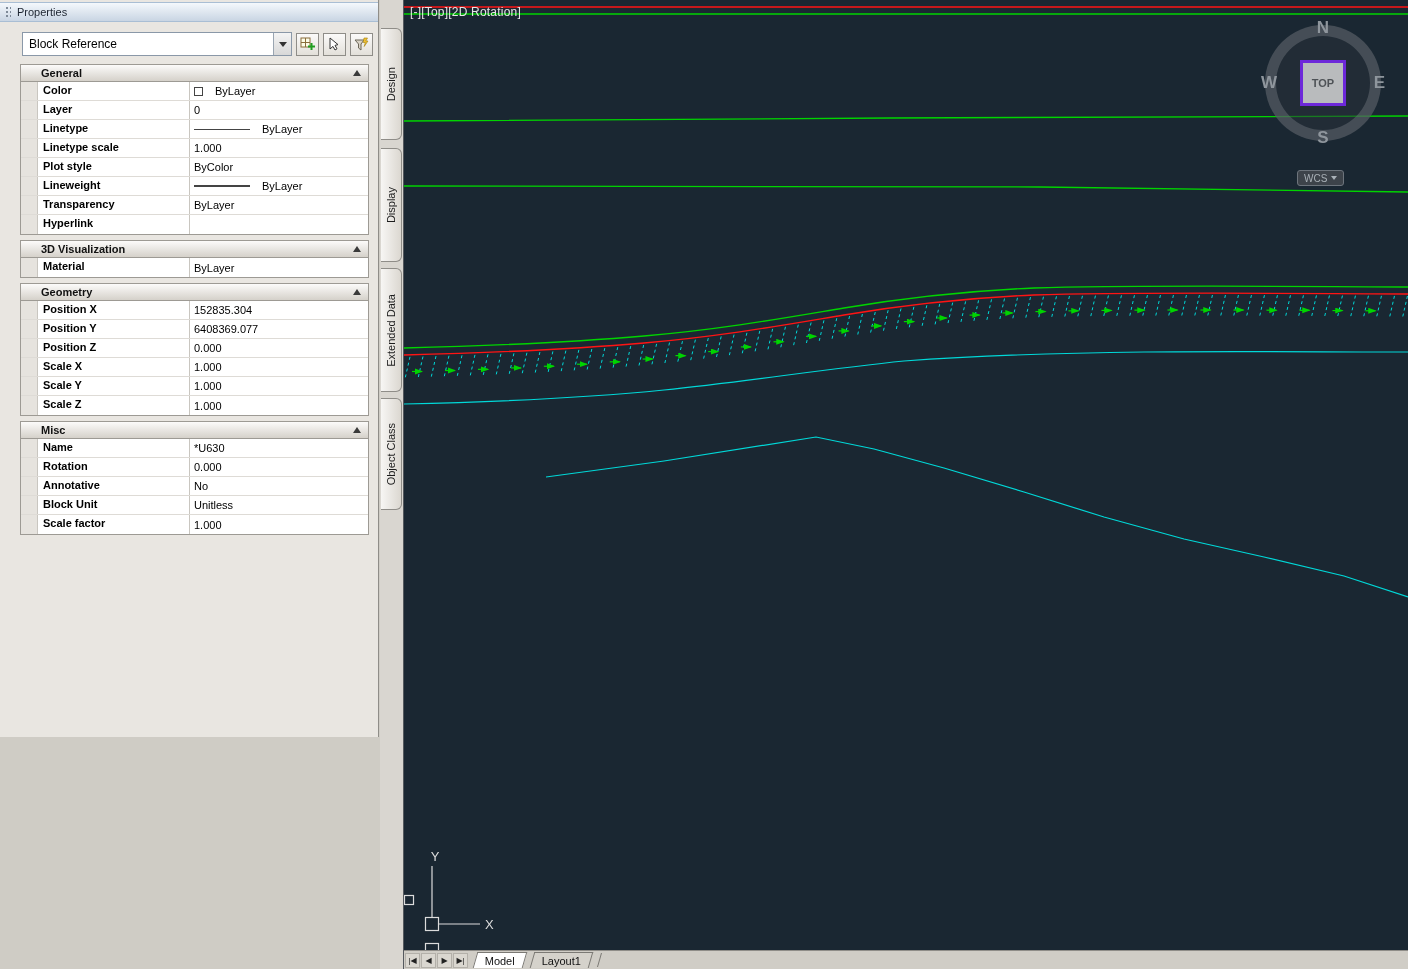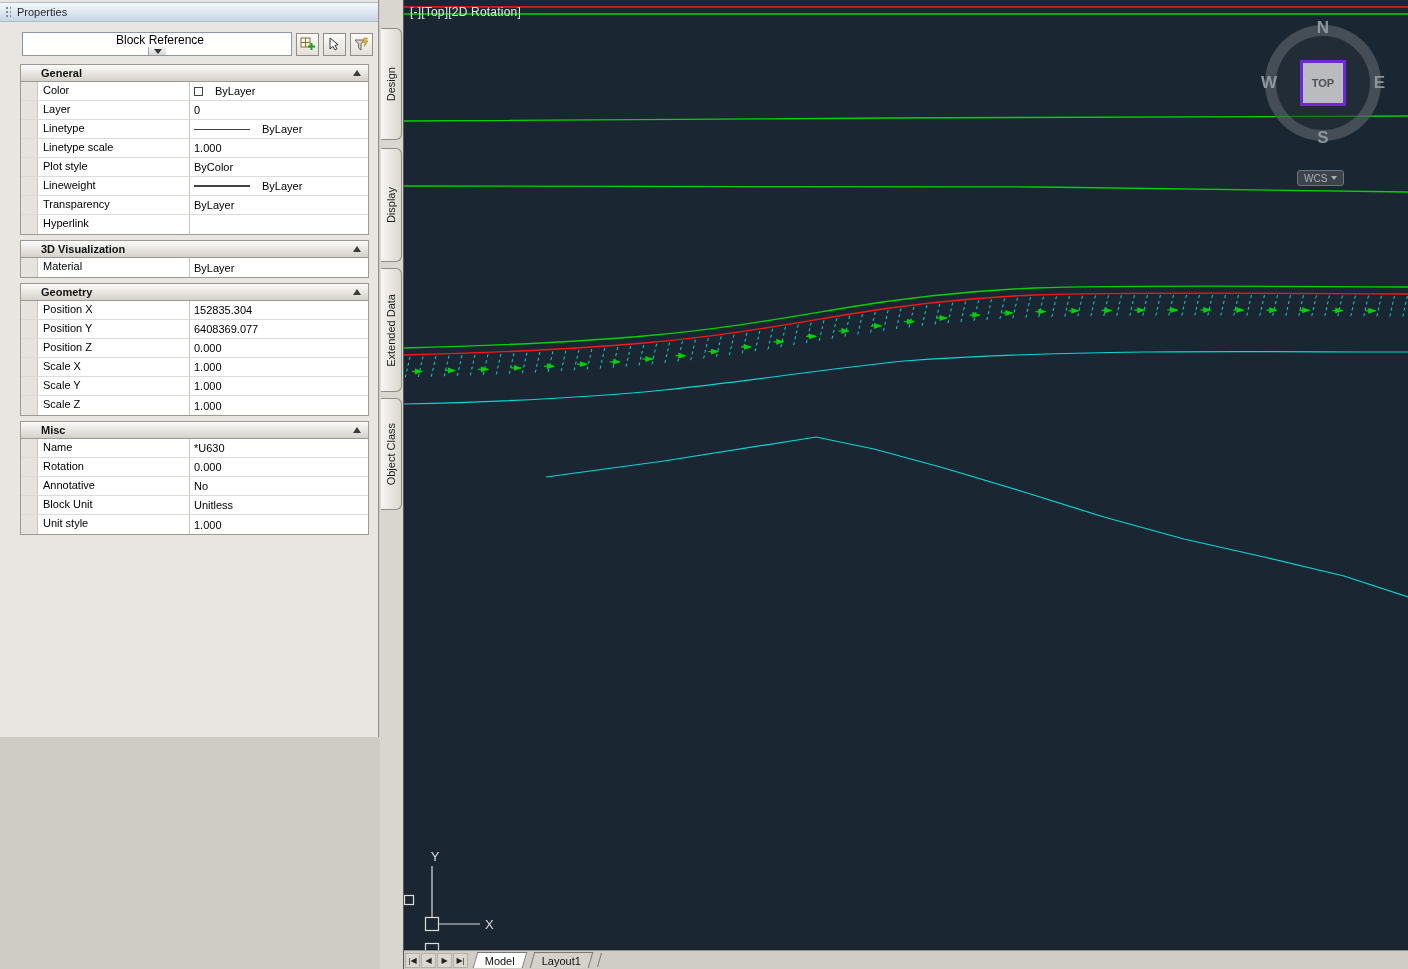--- a/index.html
+++ b/index.html
@@ -23,21 +23,21 @@
     font-size: 11px; color: #1c2430;
   }
   .title-grip {
     width: 6px; height: 13px; margin-right: 6px;
     background-image: radial-gradient(circle, #7e8a98 1px, transparent 1.2px);
     background-size: 4px 4px;
   }
   .combo-row { position: absolute; left: 22px; top: 32px; display: flex; align-items: center; }
   .combo {
     width: 270px; height: 24px; background: #fff; border: 1px solid #8a98a8;
-    display: flex; align-items: center; font-size: 12px; flex-direction: column;
+    display: flex; align-items: center; font-size: 12px;
   }
   .combo-text { flex: 1; padding-left: 6px; color: #000; }
   .combo-btn {
     width: 18px; height: 100%; border-left: 1px solid #9aa5b1;
     background: linear-gradient(#f4f4f4, #d8d8d8);
     display: flex; align-items: center; justify-content: center;
   }
   .tri-down { width: 0; height: 0; border-left: 4px solid transparent; border-right: 4px solid transparent; border-top: 5px solid #333; }
   .tool-btn {
     width: 23px; height: 23px; margin-left: 4px; padding: 0;
@@ -56,21 +56,21 @@
   .collapse-up {
     position: absolute; right: 7px; top: 5px; width: 0; height: 0;
     border-left: 4px solid transparent; border-right: 4px solid transparent;
     border-bottom: 6px solid #3a3a3a;
   }
   .prop-row { display: flex; height: 19px; border-bottom: 1px solid #dedbd6; font-size: 11px; }
   .prop-row:last-child { border-bottom: none; }
   .gutter { width: 17px; background: #e6e3de; border-right: 1px solid #c9c6c0; }
   .lbl {
     width: 152px; padding-left: 5px; line-height: 17px;
-    border-right: 1px solid #c9c6c0; color: #000; white-space: nowrap; overflow: hidden;
+    border-right: 1px solid #c9c6c0; color: #000; white-space: nowrap; overflow: hidden; font-weight: bold;
   }
   .val { flex: 1; padding-left: 4px; display: flex; align-items: center; gap: 12px; background: #fff; color: #000; }
   .swatch { width: 9px; height: 9px; background: #fff; border: 1px solid #444; flex: 0 0 auto; }
   .lt-line { width: 56px; height: 1px; background: #444; flex: 0 0 auto; }
   .lw-line { width: 56px; height: 2px; background: #444; flex: 0 0 auto; }
 
   
   .tabstrip { position: absolute; left: 380px; top: 0; width: 24px; height: 969px; background: #d9d6d0; border-right: 1px solid #55595e; }
   .vtab {
     position: absolute; left: 1px; width: 21px;
@@ -346,21 +346,21 @@
         </div>
         <div class="prop-row">
           <div class="gutter"></div>
           <div class="lbl">Block Unit</div>
           <div class="val">
               <span>Unitless</span>
             </div>
         </div>
         <div class="prop-row">
           <div class="gutter"></div>
-          <div class="lbl">Unit style</div>
+          <div class="lbl">Scale factor</div>
           <div class="val">
               <span>1.000</span>
             </div>
         </div>
       </div>
 
     </div>
   </div>
 
   <div class="tabstrip">

